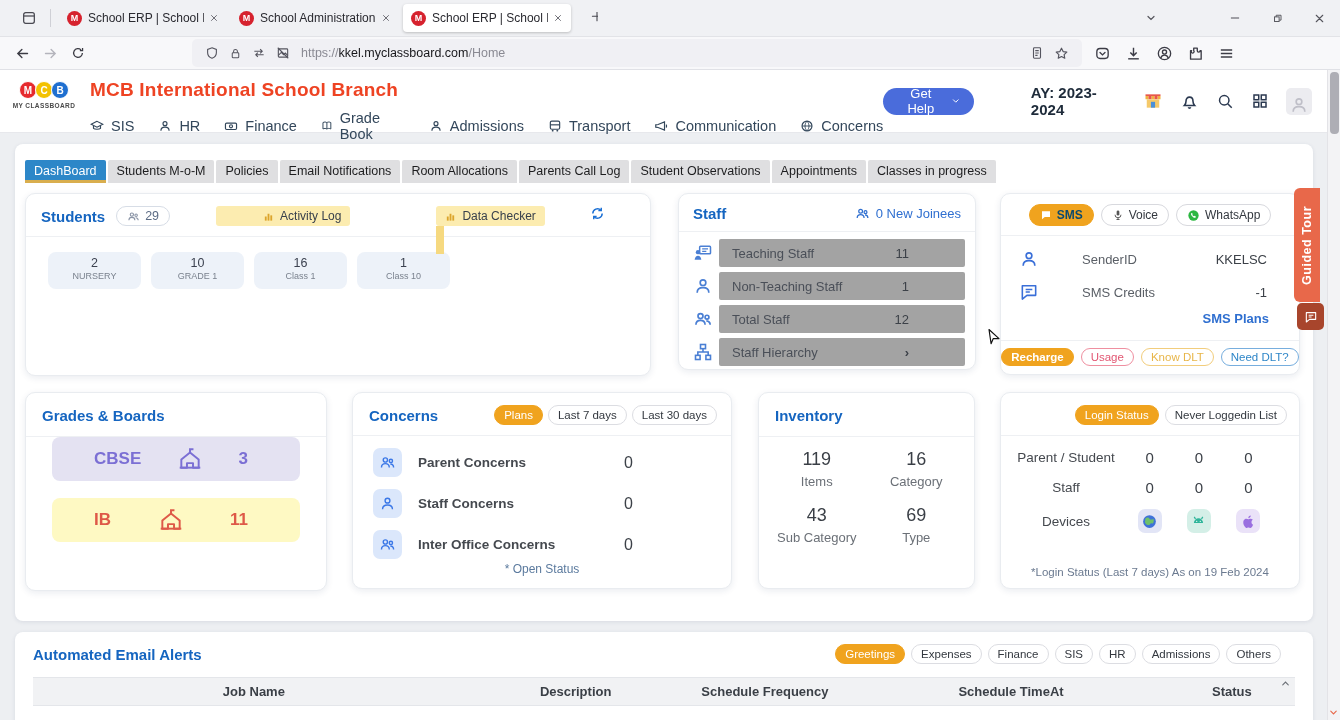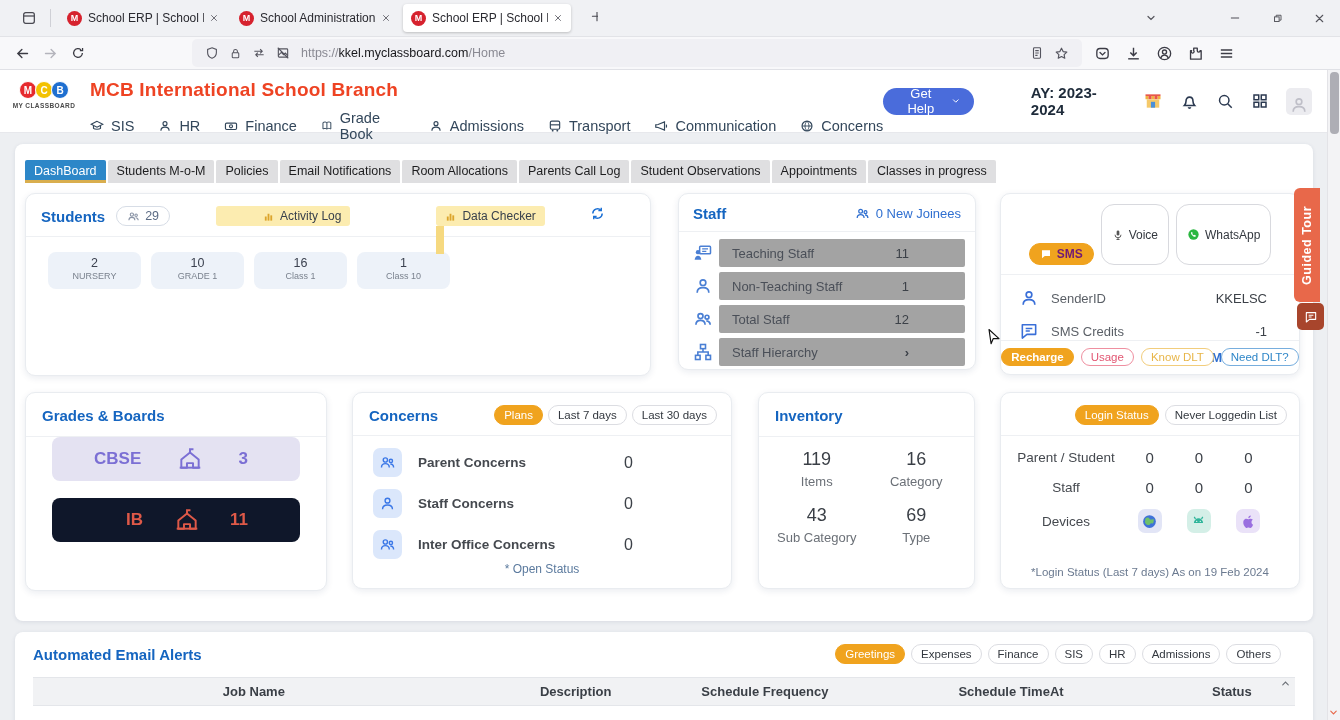--- a/index.html
+++ b/index.html
@@ -89,43 +89,43 @@
   .staff-row { display:flex; align-items:center; margin-bottom:5px; }
   .staff-row .ic { width:20px; height:20px; color:#4a7fd4; flex:0 0 20px; margin:0 6px 0 4px;}
   .staff-bar { flex:1; background:#a3a3a3; height:28px; display:flex; align-items:center; border-radius:2px; padding-left:13px;}
   .staff-bar .lbl { font-size:13px; color:#4a4f58; }
   .staff-bar .val { margin-left:auto; margin-right:56px; font-size:13px; color:#3c4148; }
 
   
   .card-sms { width:300px; height:182px; margin-left:24px; position:relative;}
   .sms-tabs { display:flex; justify-content:center; gap:7px; padding:10px 0 9px 0; border-bottom:1px solid #eef0f3;}
   .pill { display:flex; align-items:center; gap:5px; font-size:12px; border-radius:13px; padding:3px 10px; background:#fff; border:1px solid #d8d9de; color:#33383f;}
-  .pill.on { background:#f0a31e; border-color:#f0a31e; color:#701a75; font-weight:bold;margin-top:39px;}
-  .sms-row { display:flex; align-items:center; padding:0 18px; margin-top:13px;}
+  .pill.on { background:#f0a31e; border-color:#f0a31e; color:#0c4a6e; font-weight:bold;}
+  .sms-row { display:flex; align-items:center; padding:0 18px; margin-top:13px;gap:31px;}
   .sms-row .ic { width:20px; height:20px; color:#3a6fd8; margin-right:12px;}
   .sms-row .lbl { font-size:13px; color:#5a5f66; }
   .sms-row .val { margin-left:auto; font-size:13px; color:#3c4148; padding-right:14px;}
   .sms-plans { text-align:right; padding-right:30px; margin-top:9px; color:#2f6fd0; font-size:13px; font-weight:bold;}
   .sms-btns { position:absolute; bottom:0; left:0; right:0; border-top:1px solid #eef0f3; display:flex; justify-content:center; gap:7px; padding:7px 0 8px 0;}
   .mbtn { font-size:11.5px; border-radius:11px; padding:2px 9px; border:1px solid; background:#fff; font-family:inherit;}
   .mbtn.recharge { background:#f0a31e; border-color:#f0a31e; color:#fff; font-weight:bold;}
   .mbtn.usage { border-color:#ef8fa0; color:#e25672; }
   .mbtn.knowdlt { border-color:#f2cd7c; color:#e8b64a; }
   .mbtn.needdlt { border-color:#77aede; color:#2e86c8; }
 
   
   .card-grades { width:302px; height:199px; }
   .grades-head { padding:14px 16px 11px 16px; }
   .grow { height:44px; border-radius:8px; margin:0 26px 17px 26px; display:flex; align-items:center; }
   .grow:first-of-type { margin-top:17px; }
   .grow .lbl { font-size:17px; font-weight:bold; margin-left:42px; }
   .grow .ic { width:26px; height:26px; margin:0 auto; }
   .grow .val { font-size:17px; font-weight:bold; margin-right:52px; }
   .grow.cbse { background:#e4e2f2; color:#7b6fd4; }
-  .grow.ib { background:#0f172a; color:#de5948;padding-left:32px; }
+  .grow.ib { background:#fef9c3; color:#de5948; }
 
   
   .card-concerns { width:380px; height:197px; margin-left:25px; position:relative;}
   .conc-head { display:flex; align-items:center; padding:12px 14px 10px 16px; }
   .conc-filters { margin-left:auto; display:flex; gap:5px; }
   .fpill { font-size:11.5px; border-radius:12px; padding:3px 9px; background:#fff; border:1px solid #dcdde2; color:#33383f; white-space:nowrap;}
   .fpill.on { background:#f0a31e; border-color:#f0a31e; color:#fff; }
   .conc-row { display:flex; align-items:center; padding:0 20px; margin-top:12px;}
   .conc-ic { width:29px; height:29px; border-radius:7px; background:#dbe7fb; color:#3b78e7; display:flex; align-items:center; justify-content:center; margin-right:16px;}
   .conc-row .lbl { font-size:13.5px; color:#45494f;font-weight:bold; }

